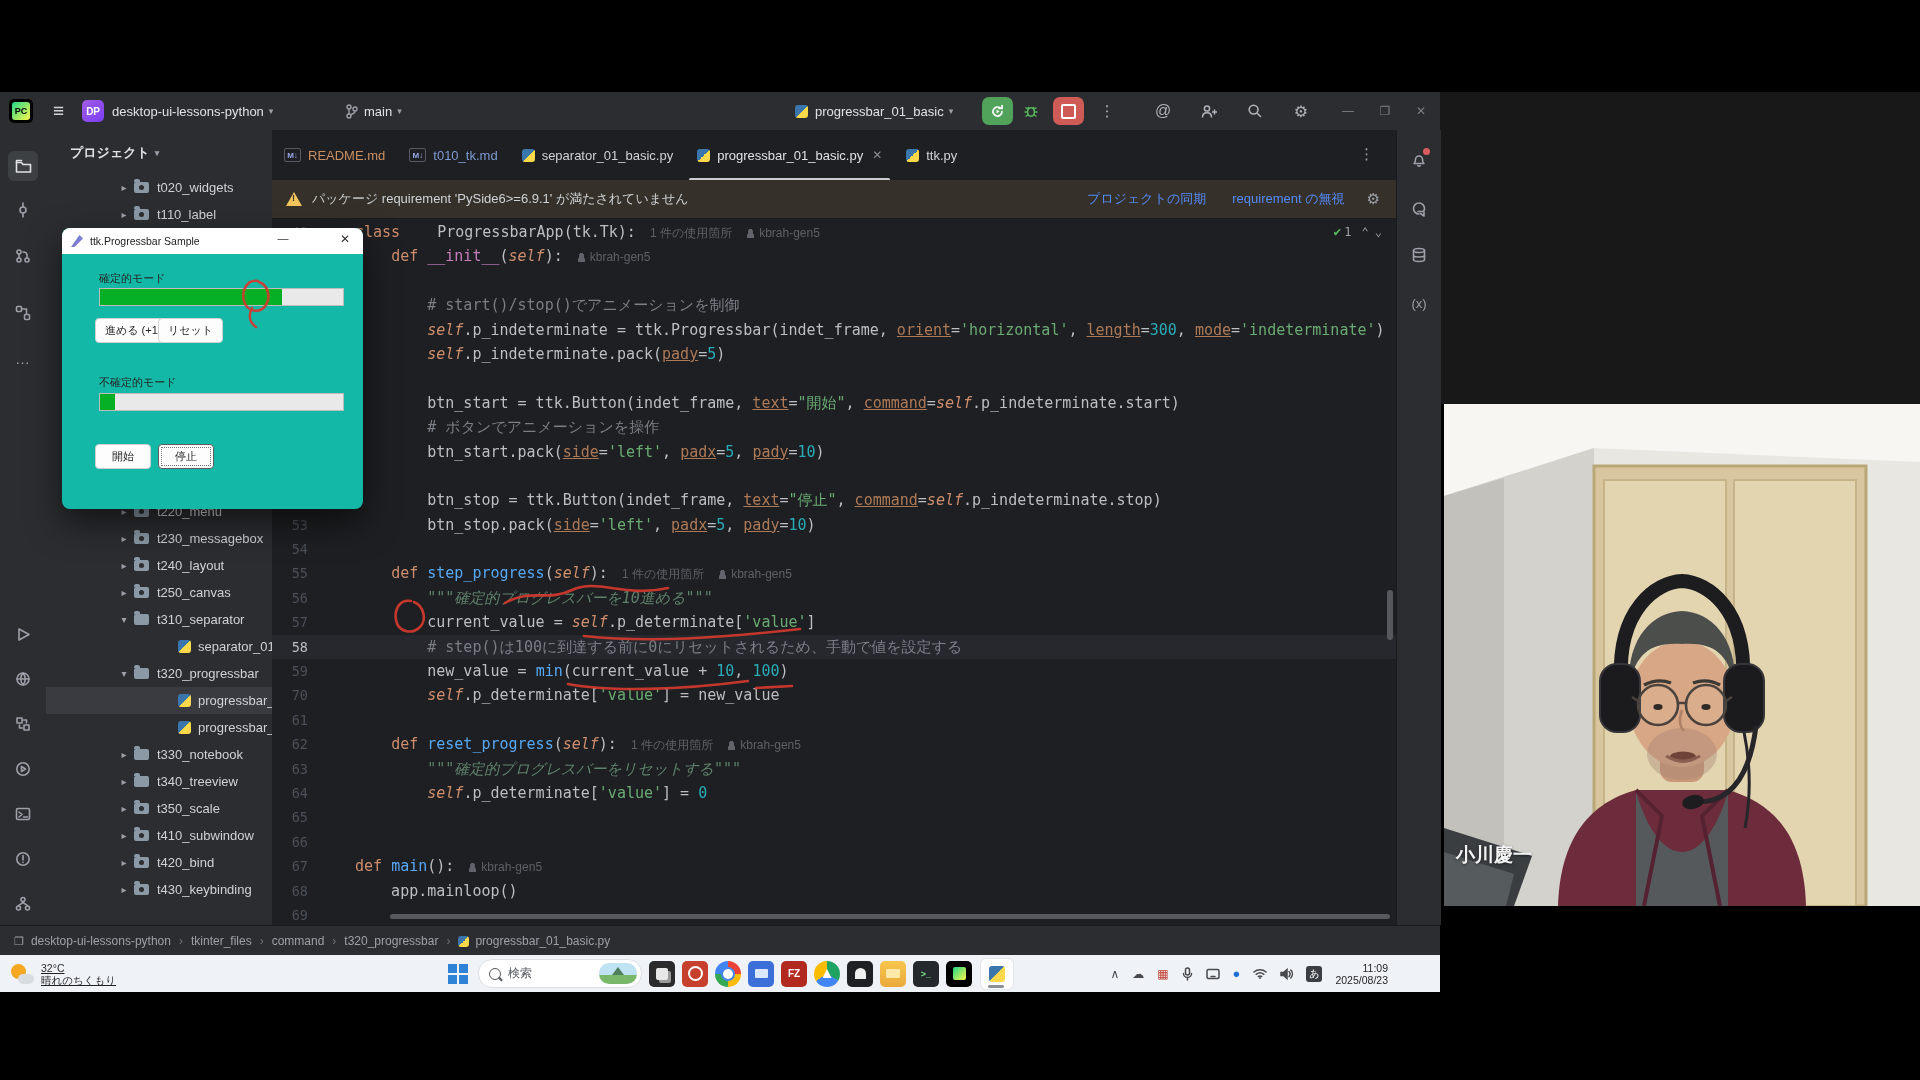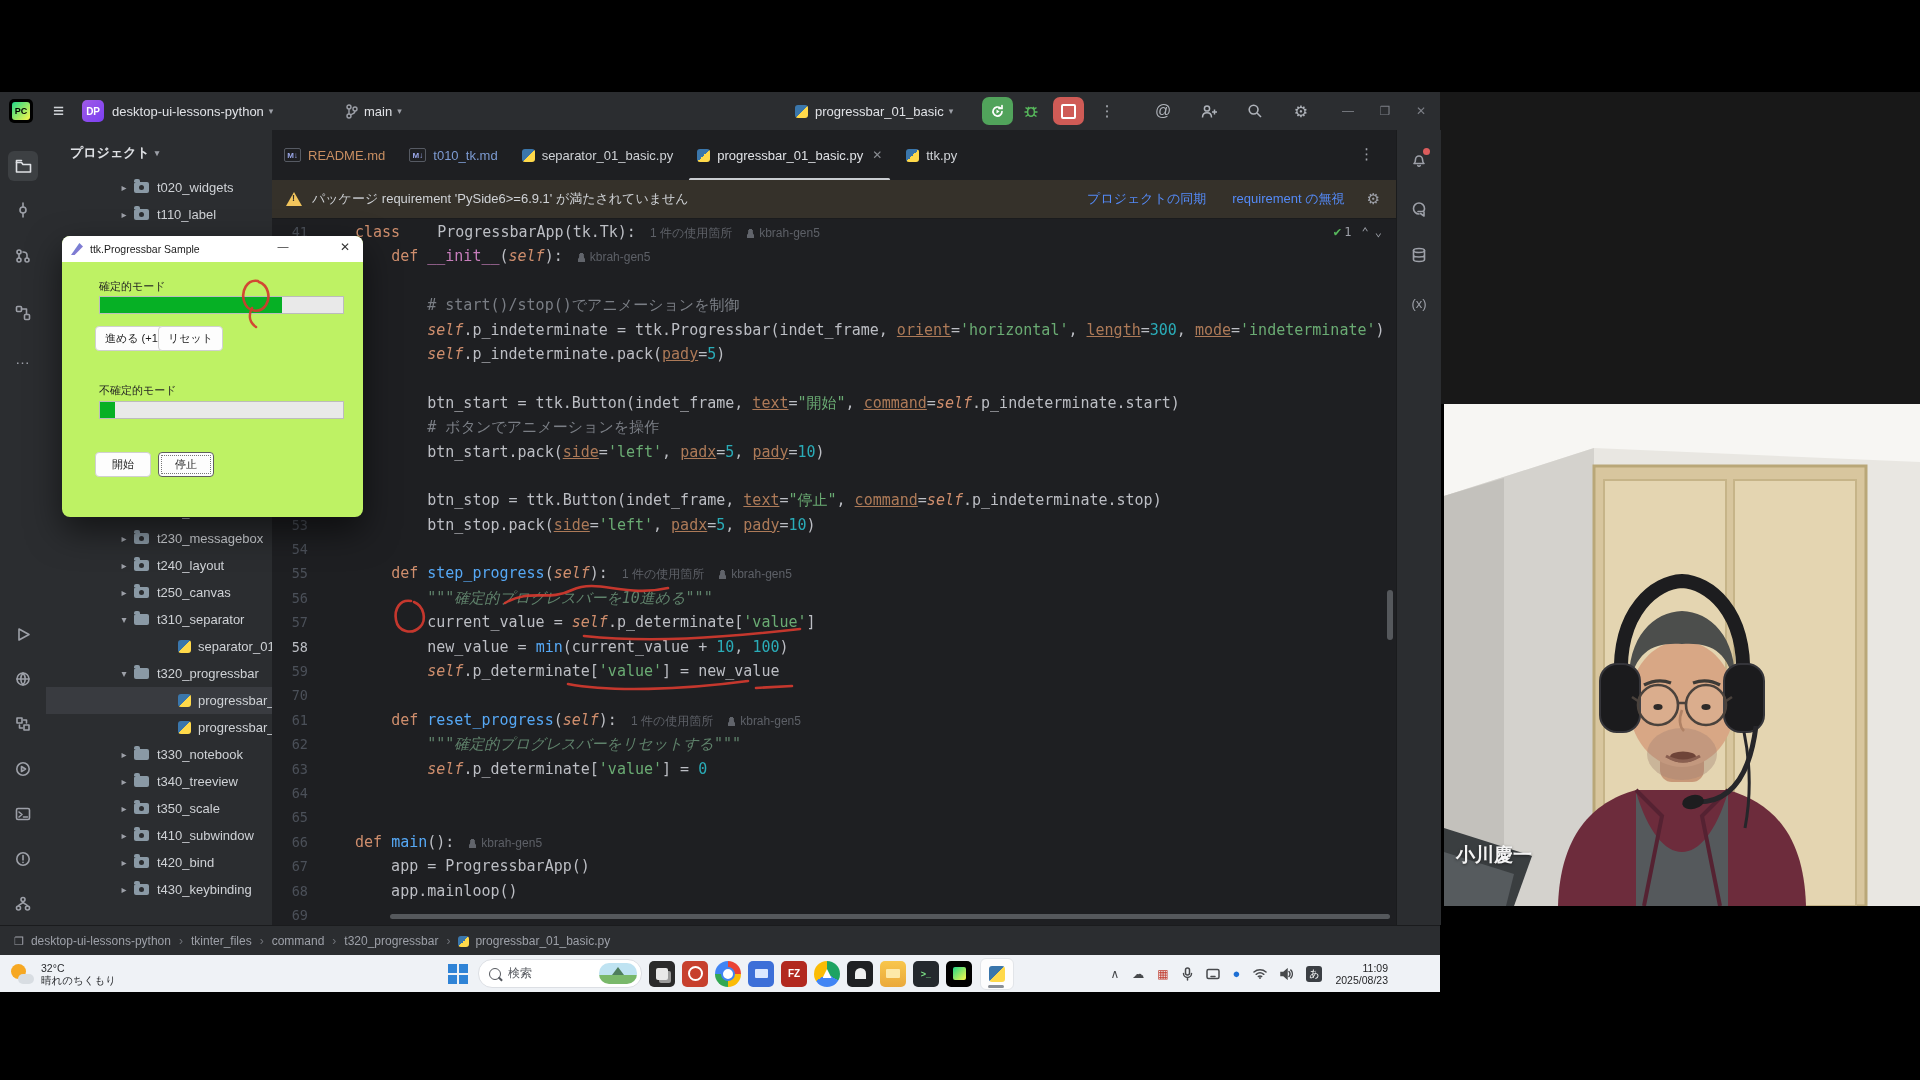--- a/index.html
+++ b/index.html
@@ -101,21 +101,21 @@
   #statusbar{left:0;top:833px;width:1440px;height:30px;background:#2b2d30;border-top:1px solid #1a1b1d;
              display:flex;align-items:center;color:#9da0a8;font-size:12px;}
   #crumbs{display:flex;align-items:center;margin-left:14px;}
   .crumbsep{margin:0 8px;color:#6f7278;}
   #statusright{margin-left:auto;display:flex;align-items:center;gap:22px;margin-right:14px;}
   .indentico{display:inline-block;width:12px;height:10px;border-left:2px solid #9da0a8;border-bottom:2px solid transparent;
      background:repeating-linear-gradient(#9da0a8 0 2px,transparent 2px 4px);margin-right:5px;vertical-align:-1px;}
 
   
   #taskbar{left:0;top:863px;width:1440px;height:37px;background:#eff2f6;display:flex;align-items:center;color:#1f2022;}
-  #weather{display:flex;align-items:flex-end;margin-left:10px;}
+  #weather{display:flex;align-items:flex-end;margin-left:10px;text-decoration:underline;}
   .wicon{width:24px;height:24px;position:relative;margin-right:7px;}
   .wicon::before{content:"";position:absolute;left:1px;top:2px;width:15px;height:15px;border-radius:50%;background:#f6a823;}
   .wicon::after{content:"";position:absolute;right:0;bottom:2px;width:16px;height:10px;border-radius:8px;background:#d8dde2;}
   #weather .wtxt{font-size:10.5px;line-height:12px;color:#2a2c2f;}
   #tbcenter{position:absolute;left:448px;top:0;height:37px;display:flex;align-items:center;}
   .winlogo{width:20px;height:20px;display:grid;grid-template-columns:9px 9px;grid-gap:2px;margin-right:10px;}
   .winlogo i{background:#2f83d6;height:9px;display:block;}
   #searchpill{width:162px;height:27px;border-radius:14px;background:#fff;border:1px solid #dcdfe4;display:flex;align-items:center;font-size:12px;color:#55585e;}
   .mag{width:10px;height:10px;border:1.6px solid #55585e;border-radius:50%;position:relative;margin:0 7px 0 10px;flex:none;}
   .mag::after{content:"";position:absolute;left:8px;top:9px;width:5px;height:1.6px;background:#55585e;transform:rotate(45deg);}
@@ -127,21 +127,21 @@
           font:bold 10px "Liberation Sans",sans-serif;color:#fff;flex:none;position:relative;}
   .activeapp{width:32px;height:30px;background:#fdfdfd;border:1px solid #e2e5e9;border-radius:6px;margin-left:8px;
      display:flex;align-items:center;justify-content:center;position:relative;}
   .activeapp::after{content:"";position:absolute;left:7px;bottom:1px;width:16px;height:3px;border-radius:2px;background:#8a8f96;}
   #tray{position:absolute;right:52px;top:0;height:37px;display:flex;align-items:center;gap:13px;color:#2a2c2f;font-size:12px;}
   #clock{text-align:right;font-size:10.5px;line-height:12px;color:#1f2022;}
   .trayico{opacity:.85;display:flex;align-items:center;}
   .trayico svg{stroke:#2a2c2f;fill:none;stroke-width:1.5;stroke-linecap:round;}
 
   
-  #tkwin{left:62px;top:236px;width:301px;height:281px;background:#bef264;border-radius:8px;
+  #tkwin{left:62px;top:228px;width:301px;height:281px;background:#14b8a6;border-radius:8px;
          box-shadow:0 14px 34px rgba(0,0,0,.55);z-index:30;font-size:11px;color:#1b1b1b;}
   #tktitle{position:absolute;left:0;top:0;width:100%;height:26px;background:#fff;border-radius:8px 8px 0 0;
            display:flex;align-items:center;}
   .feather{width:12px;height:12px;margin:0 7px 0 9px;background:linear-gradient(135deg,#5b8bd6,#9b6fd0);
      clip-path:polygon(0 100%,70% 0,100% 30%,30% 100%);flex:none;}
   #tkmin{position:absolute;left:208px;top:4px;width:26px;text-align:center;color:#333;}
   #tkclose{position:absolute;left:270px;top:4px;width:26px;text-align:center;color:#333;font-size:12px;}
   .tklabel{position:absolute;left:37px;font-size:11px;color:#222;}
   .trough{position:absolute;left:37px;width:243px;height:16px;background:#e9e9e9;border:1px solid #bcbcbc;}
   .tfill{height:100%;background:#06b025;}
@@ -445,30 +445,30 @@
             <div class="cline"><span class="tk-pl">        btn_start = ttk.Button(indet_frame, </span><span class="tk-arg">text</span><span class="tk-pl">=</span><span class="tk-str">"開始"</span><span class="tk-pl">, </span><span class="tk-arg">command</span><span class="tk-pl">=</span><span class="tk-self">self</span><span class="tk-pl">.p_indeterminate.start)</span></div>
             <div class="cline"><span class="tk-pl">        </span><span class="tk-com"># ボタンでアニメーションを操作</span></div>
             <div class="cline"><span class="tk-pl">        btn_start.pack(</span><span class="tk-arg">side</span><span class="tk-pl">=</span><span class="tk-str">'left'</span><span class="tk-pl">, </span><span class="tk-arg">padx</span><span class="tk-pl">=</span><span class="tk-num">5</span><span class="tk-pl">, </span><span class="tk-arg">pady</span><span class="tk-pl">=</span><span class="tk-num">10</span><span class="tk-pl">)</span></div>
             <div class="cline"></div>
             <div class="cline"><span class="tk-pl">        btn_stop = ttk.Button(indet_frame, </span><span class="tk-arg">text</span><span class="tk-pl">=</span><span class="tk-str">"停止"</span><span class="tk-pl">, </span><span class="tk-arg">command</span><span class="tk-pl">=</span><span class="tk-self">self</span><span class="tk-pl">.p_indeterminate.stop)</span></div>
             <div class="cline"><span class="tk-pl">        btn_stop.pack(</span><span class="tk-arg">side</span><span class="tk-pl">=</span><span class="tk-str">'left'</span><span class="tk-pl">, </span><span class="tk-arg">padx</span><span class="tk-pl">=</span><span class="tk-num">5</span><span class="tk-pl">, </span><span class="tk-arg">pady</span><span class="tk-pl">=</span><span class="tk-num">10</span><span class="tk-pl">)</span></div>
             <div class="cline"></div>
             <div class="cline"><span class="tk-pl">    </span><span class="tk-kw">def </span><span class="tk-fn">step_progress</span><span class="tk-pl">(</span><span class="tk-self">self</span><span class="tk-pl">):</span><span class="tk-hint">1 件の使用箇所</span><span class="tk-hinta">kbrah-gen5</span></div>
             <div class="cline"><span class="tk-pl">        </span><span class="tk-doc">"""確定的プログレスバーを10進める"""</span></div>
             <div class="cline"><span class="tk-pl">        current_value = </span><span class="tk-self">self</span><span class="tk-pl">.p_determinate[</span><span class="tk-str">'value'</span><span class="tk-pl">]</span></div>
+            <div class="cline cur"><span class="tk-pl">        </span><span class="tk-com"># step()は100に到達する前に0にリセットされるため、手動で値を設定する</span></div>
             <div class="cline"><span class="tk-pl">        new_value = </span><span class="tk-bi">min</span><span class="tk-pl">(current_value + </span><span class="tk-num">10</span><span class="tk-pl">, </span><span class="tk-num">100</span><span class="tk-pl">)</span></div>
             <div class="cline"><span class="tk-pl">        </span><span class="tk-self">self</span><span class="tk-pl">.p_determinate[</span><span class="tk-str">'value'</span><span class="tk-pl">] = new_value</span></div>
             <div class="cline"></div>
             <div class="cline"><span class="tk-pl">    </span><span class="tk-kw">def </span><span class="tk-fn">reset_progress</span><span class="tk-pl">(</span><span class="tk-self">self</span><span class="tk-pl">):</span><span class="tk-hint">1 件の使用箇所</span><span class="tk-hinta">kbrah-gen5</span></div>
             <div class="cline"><span class="tk-pl">        </span><span class="tk-doc">"""確定的プログレスバーをリセットする"""</span></div>
             <div class="cline"><span class="tk-pl">        </span><span class="tk-self">self</span><span class="tk-pl">.p_determinate[</span><span class="tk-str">'value'</span><span class="tk-pl">] = </span><span class="tk-num">0</span></div>
             <div class="cline"></div>
             <div class="cline"></div>
             <div class="cline"><span class="tk-kw">def </span><span class="tk-fn">main</span><span class="tk-pl">():</span><span class="tk-hinta">kbrah-gen5</span></div>
-            <div class="cline"><span class="tk-pl">    app = ProgressbarApp()</span></div>
             <div class="cline"><span class="tk-pl">    app.mainloop()</span></div>
           </div>
         <div id="gutter">
             <div>41</div>
             <div>42</div>
             <div>43</div>
             <div>44</div>
             <div>45</div>
             <div>46</div>
             <div>47</div>

